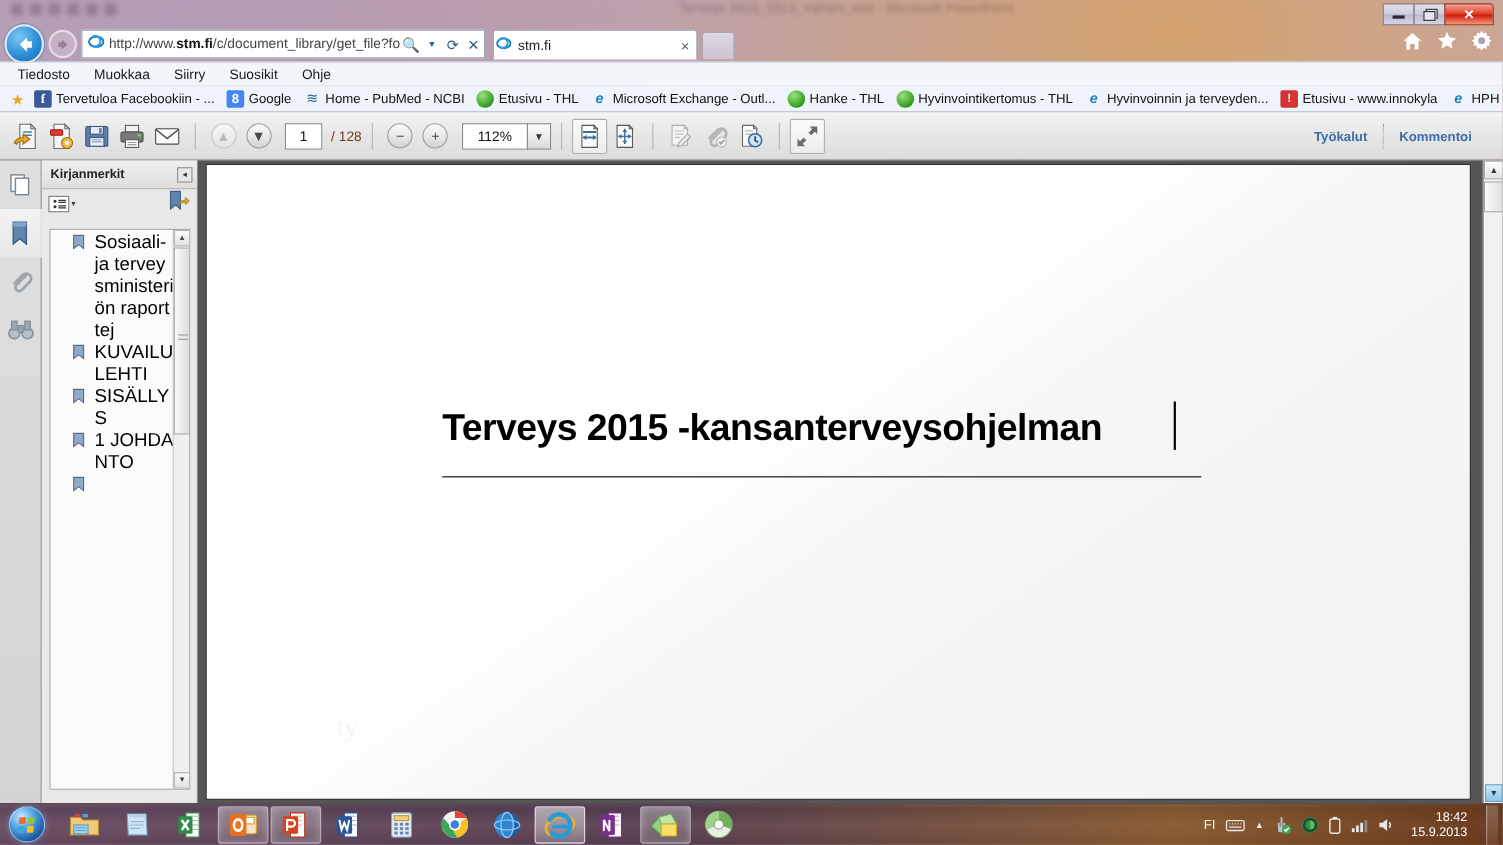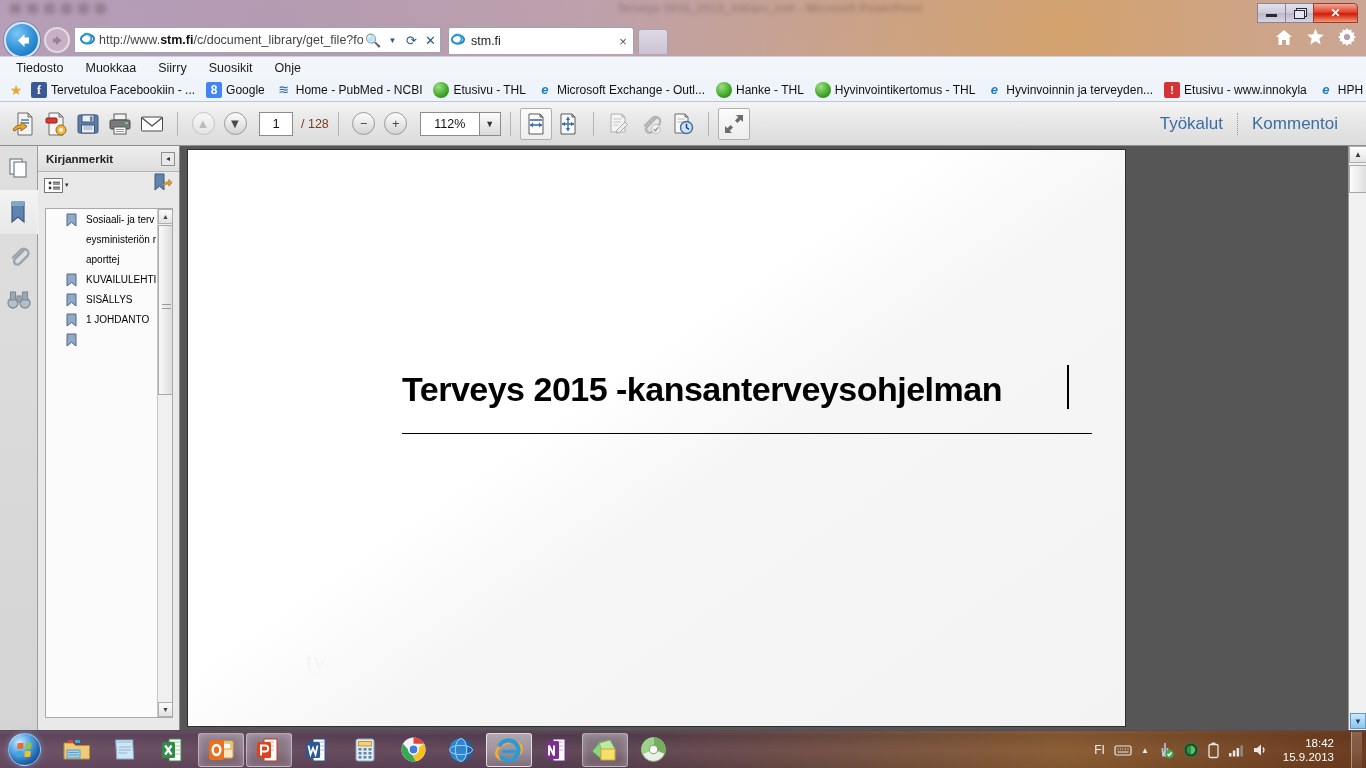--- a/index.html
+++ b/index.html
@@ -210,21 +210,21 @@
   }
   .tb-framed {
     border: 1px solid #b0b0b0; background: linear-gradient(180deg,#fbfbfb,#ededed);
     border-radius: 2px;
   }
   #pdf-rightlabels {
     position: absolute; right: 14px; top: 0; height: 44px;
     display: flex; align-items: center; gap: 0;
   }
   #pdf-rightlabels .lbl {
-    font-size: 17px; font-weight: normal; color: #3b6ea5;
+    font-size: 12px; font-weight: bold; color: #3b6ea5;
     padding: 0 14px;
     text-align: right;
   }
   #pdf-rightlabels .dotsep {
     width: 0; height: 22px; border-left: 1px dotted #9a9a9a;
   }
 
   
   #rail {
     position: absolute; left: 0; top: 146px; width: 38px; height: 584px;
@@ -273,21 +273,21 @@
     position: absolute; left: 7px; top: 62px; width: 128px; height: 510px;
     background: #fbfbfb; border: 1px solid #a9a9a9;
     overflow: hidden;
   }
   #bm-items {
     position: absolute; left: 0; top: -3px; width: 112px;
     padding: 4px 0 0 18px;
   }
   .bm-item {
     position: relative;
-    font-size: 10px; color: #000; line-height: 20px;
+    font-size: 17px; color: #000; line-height: 20px;
     padding-left: 22px; margin-bottom: 0px;
     word-break: break-all;
   }
   .bm-flag {
     position: absolute; left: 2px; top: 3px; width: 12px; height: 14px;
   }
   #bm-scroll {
     position: absolute; right: 0; top: 0; width: 15px; height: 100%;
     background: #f0f0f0; border-left: 1px solid #c7c7c7;
   }
@@ -301,21 +301,21 @@
     background: linear-gradient(90deg,#fafafa,#dcdcdc);
     border: 1px solid #aaa;
   }
 
   
   #viewport {
     position: absolute; left: 180px; top: 146px; width: 1186px; height: 584px;
     background: #565656;
   }
   #page {
-    position: absolute; left: 8px; top: 4px; width: 937px; height: 576px;
+    position: absolute; left: 8px; top: 4px; width: 1148px; height: 576px;
     background: #fff;
     box-shadow: 0 0 0 1px #2f2f2f;
     overflow: hidden;
   }
   #page-gradient {
     position: absolute; left: 0; top: 0; width: 100%; height: 100%;
     background: linear-gradient(145deg, #ffffff 0%, #ffffff 42%, #f6f6f6 56%, #f3f3f4 100%);
   }
   #slide-title {
     position: absolute; left: 214px; top: 220px; width: 760px;

